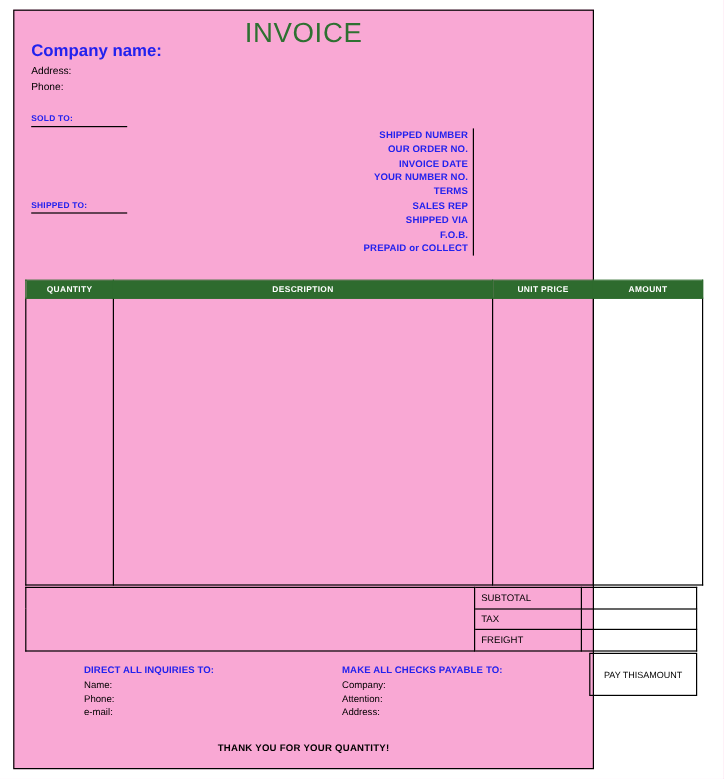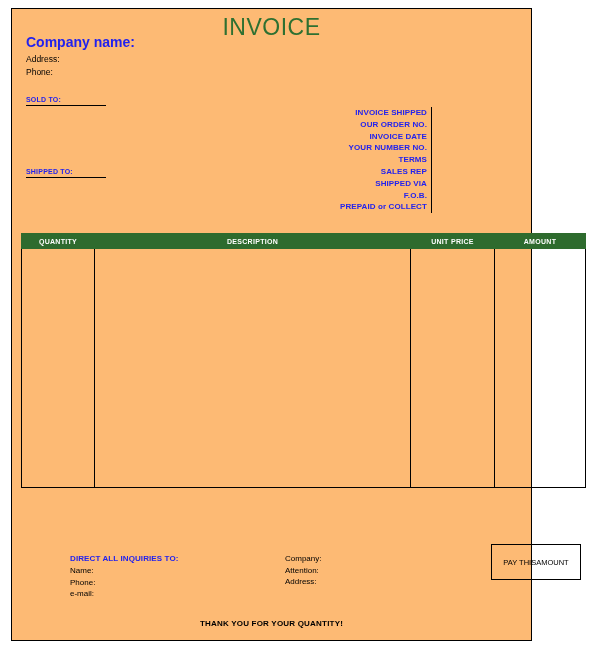--- a/index.html
+++ b/index.html
@@ -14,25 +14,25 @@
     color: #000000;
     position: relative;
     overflow: hidden;
   }
 
   
   #page-frame {
     position: absolute;
     left: 11px;
     top: 8px;
-    width: 521px;   
+    width: 484px;   
     height: 633px;  
     border: 1.5px solid #000000;
     box-sizing: border-box;
-    background: #fdba74;
+    background: #f9a8d4;
   }
 
   
   #invoice-title {
     position: absolute;
     left: 0;
     right: 0;
     top: 5px;
     text-align: center;
     font-size: 23px;
@@ -212,21 +212,21 @@
   <div id="company-block">
     <div id="company-name">Company name:</div>
     <div class="small-label">Address:</div>
     <div class="small-label">Phone:</div>
   </div>
 
   <div id="sold-to" class="party-label">SOLD TO:</div>
   <div id="shipped-to" class="party-label">SHIPPED TO:</div>
 
   <div id="meta-block">
-    <div class="meta-row">INVOICE SHIPPED</div>
+    <div class="meta-row">SHIPPED NUMBER</div>
     <div class="meta-row">OUR ORDER NO.</div>
     <div class="meta-row">INVOICE DATE</div>
     <div class="meta-row">YOUR NUMBER NO.</div>
     <div class="meta-row">TERMS</div>
     <div class="meta-row">SALES REP</div>
     <div class="meta-row">SHIPPED VIA</div>
     <div class="meta-row">F.O.B.</div>
     <div class="meta-row">PREPAID or COLLECT</div>
   </div>
 
@@ -242,34 +242,52 @@
     <tbody>
       <tr>
         <td class="col-qty"></td>
         <td class="col-desc"></td>
         <td class="col-unit"></td>
         <td class="col-amt"></td>
       </tr>
     </tbody>
   </table>
 
+  <table id="totals-table">
+    <tbody>
+      <tr>
+        <td class="blank-left" rowspan="3"></td>
+        <td class="totals-label">SUBTOTAL</td>
+        <td class="totals-value"></td>
+      </tr>
+      <tr>
+        <td class="totals-label">TAX</td>
+        <td class="totals-value"></td>
+      </tr>
+      <tr>
+        <td class="totals-label">FREIGHT</td>
+        <td class="totals-value"></td>
+      </tr>
+    </tbody>
+  </table>
 
   <div id="pay-amount-box">
     <span>PAY THIS</span>
     <span>AMOUNT</span>
   </div>
 
   <div id="inquiries-block" class="footer-block">
     <div class="footer-heading">DIRECT ALL INQUIRIES TO:</div>
     <div class="footer-line">Name:</div>
     <div class="footer-line">Phone:</div>
     <div class="footer-line">e-mail:</div>
   </div>
 
   <div id="checks-block" class="footer-block">
+    <div class="footer-heading">MAKE ALL CHECKS PAYABLE TO:</div>
     <div class="footer-line">Company:</div>
     <div class="footer-line">Attention:</div>
     <div class="footer-line">Address:</div>
   </div>
 
   <div id="thank-you">THANK YOU FOR YOUR QUANTITY!</div>
 
 </div>
 
 </body></html>

